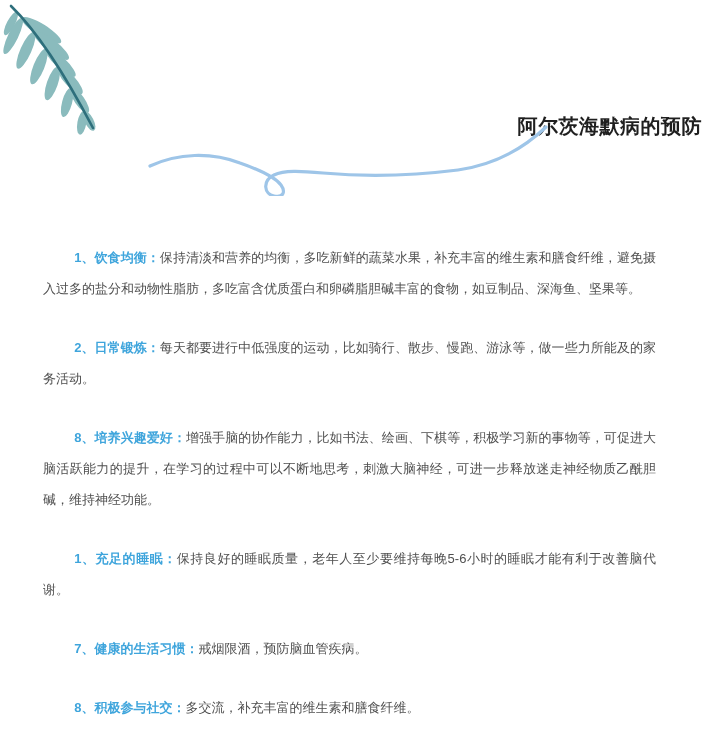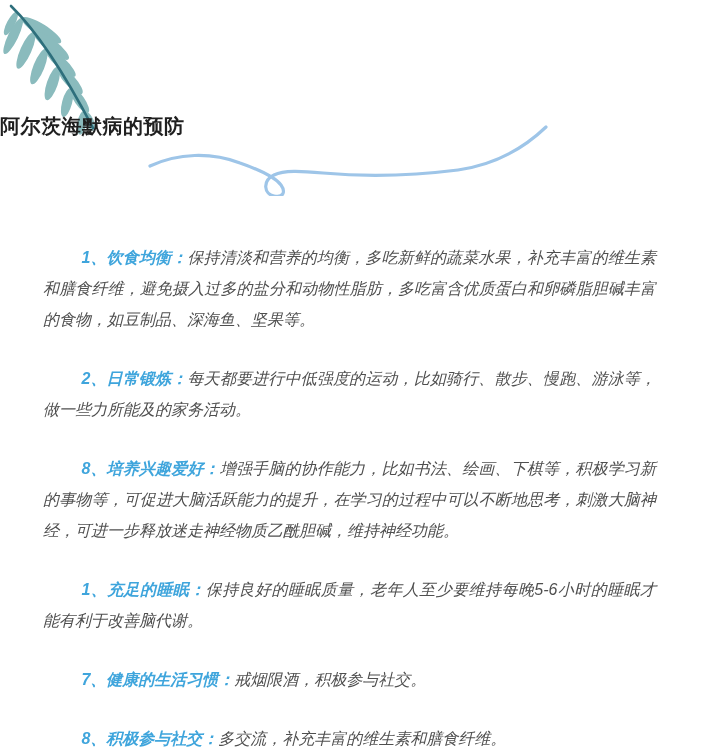--- a/index.html
+++ b/index.html
@@ -24,21 +24,21 @@
   .leaf-blade { fill: var(--leaf-fill, #8abbbd); }
   .leaf-stem  { stroke: var(--leaf-stem, #2e6f7c); stroke-width: 2.6; fill: none; stroke-linecap: round; }
 
   
   .title {
     position: absolute;
     top: 112px;
     left: 0;
     right: 0;
     margin: 0;
-    text-align: left;
+    text-align: right;
     font-size: 20px;
     line-height: 28px;
     font-weight: 700;
     letter-spacing: 0.5px;
     color: var(--title-color, #1f1f1f);
   }
 
   
   .swash-svg {
     position: absolute;
@@ -56,26 +56,25 @@
 
   
   .content {
     position: absolute;
     left: 43px;
     top: 242px;
     width: 613px;
   }
   .para {
     margin: 0 0 28px 0;
-    font-size: 16px;
+    font-size: 13px;
     line-height: 31px;
     text-indent: 2.4em;
     color: var(--body, #4f4f4f);
     text-align: justify;
-    font-style: italic;
   }
   .para .label {
     color: var(--blue, #3fa5dc);
     font-weight: 700;
   }
 </style>
 </head>
 <body style="background: rgb(255, 255, 255);">
 
 <div class="page">
@@ -115,18 +114,18 @@
 
   <div class="content" id="paragraphs">
   <p class="para"><span class="label">1、饮食均衡：</span><span class="text">保持清淡和营养的均衡，多吃新鲜的蔬菜水果，补充丰富的维生素和膳食纤维，避免摄入过多的盐分和动物性脂肪，多吃富含优质蛋白和卵磷脂胆碱丰富的食物，如豆制品、深海鱼、坚果等。</span></p>
 
   <p class="para"><span class="label">2、日常锻炼：</span><span class="text">每天都要进行中低强度的运动，比如骑行、散步、慢跑、游泳等，做一些力所能及的家务活动。</span></p>
 
   <p class="para"><span class="label">8、培养兴趣爱好：</span><span class="text">增强手脑的协作能力，比如书法、绘画、下棋等，积极学习新的事物等，可促进大脑活跃能力的提升，在学习的过程中可以不断地思考，刺激大脑神经，可进一步释放迷走神经物质乙酰胆碱，维持神经功能。</span></p>
 
   <p class="para"><span class="label">1、充足的睡眠：</span><span class="text">保持良好的睡眠质量，老年人至少要维持每晚5-6小时的睡眠才能有利于改善脑代谢。</span></p>
 
-  <p class="para"><span class="label">7、健康的生活习惯：</span><span class="text">戒烟限酒，积极参与社交。</span></p>
+  <p class="para"><span class="label">7、健康的生活习惯：</span><span class="text">戒烟限酒，预防脑血管疾病。</span></p>
 
   <p class="para"><span class="label">8、积极参与社交：</span><span class="text">多交流，补充丰富的维生素和膳食纤维。</span></p>
 </div>
 
 </div>
 
 </body></html>

